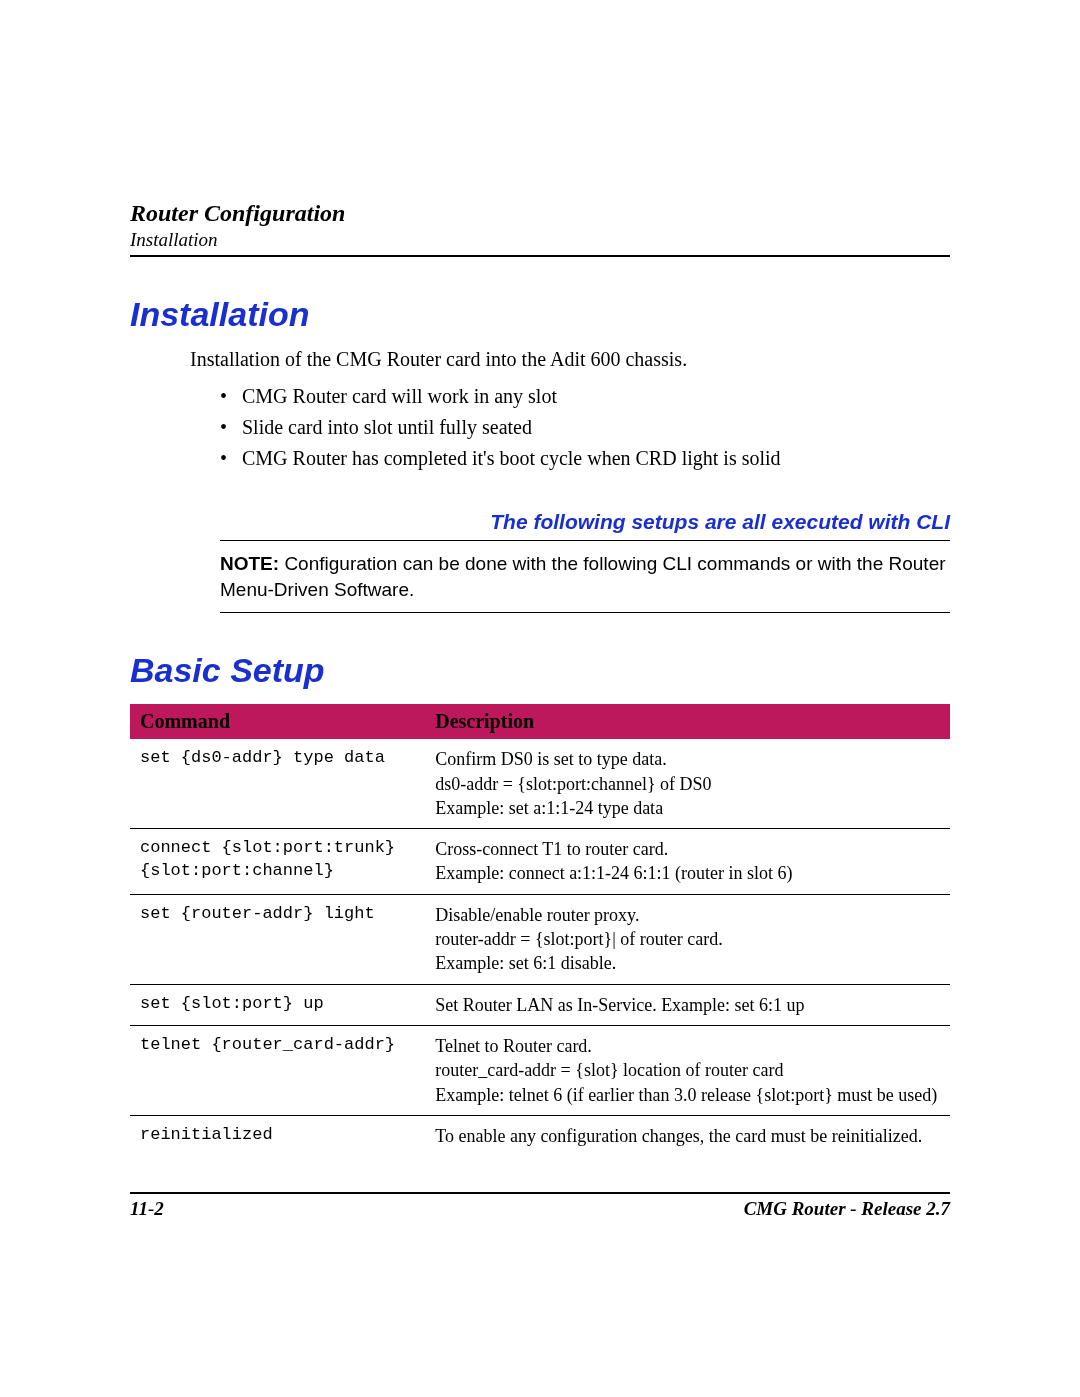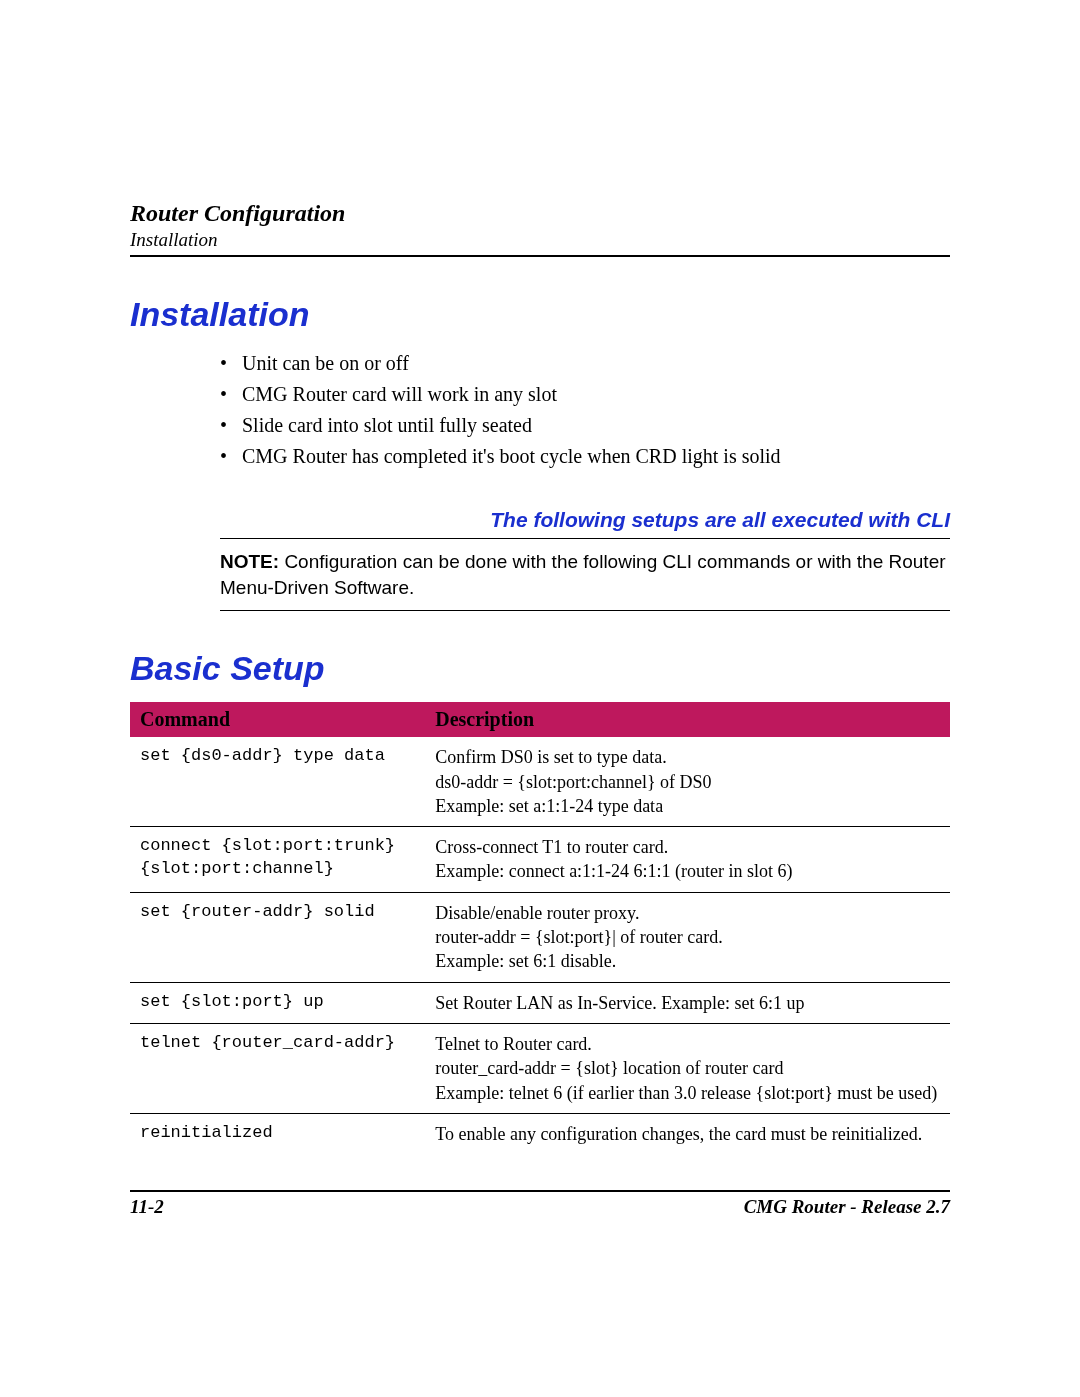--- a/index.html
+++ b/index.html
@@ -126,23 +126,23 @@
 <div class="page">
 
   <div>
     <div class="hdr-title">Router Configuration</div>
     <div class="hdr-sub">Installation</div>
     <hr class="hdr-rule">
   </div>
 
   <div class="h1">Installation</div>
 
+  <div class="intro">Installation of the CMG Router card into the Adit 600 chassis.</div>
 
   <ul class="bullets">
-    <li>Unit can be on or off</li>
     <li>CMG Router card will work in any slot</li>
     <li>Slide card into slot until fully seated</li>
     <li>CMG Router has completed it's boot cycle when CRD light is solid</li>
   </ul>
 
   <div class="sub-h">The following setups are all executed with CLI</div>
 
   <div class="note-box">
     <div class="note-line">
       <b>NOTE:</b>
@@ -160,21 +160,21 @@
     </tr>
     <tr>
       <td class="mono">set {ds0-addr} type data</td>
       <td>Confirm DS0 is set to type data.<br>ds0-addr = {slot:port:channel} of DS0<br>Example: set a:1:1-24 type data</td>
     </tr>
     <tr>
       <td class="mono">connect {slot:port:trunk} {slot:port:channel}</td>
       <td>Cross-connect T1 to router card.<br>Example: connect a:1:1-24 6:1:1 (router in slot 6)</td>
     </tr>
     <tr>
-      <td class="mono">set {router-addr} solid</td>
+      <td class="mono">set {router-addr} light</td>
       <td>Disable/enable router proxy.<br>router-addr = {slot:port}| of router card.<br>Example: set 6:1 disable.</td>
     </tr>
     <tr>
       <td class="mono">set {slot:port} up</td>
       <td>Set Router LAN as In-Service.    Example: set 6:1 up</td>
     </tr>
     <tr>
       <td class="mono">telnet {router_card-addr}</td>
       <td>Telnet to Router card.<br>router_card-addr = {slot} location of router card<br>Example: telnet 6 (if earlier than 3.0 release {slot:port} must be used)</td>
     </tr>

